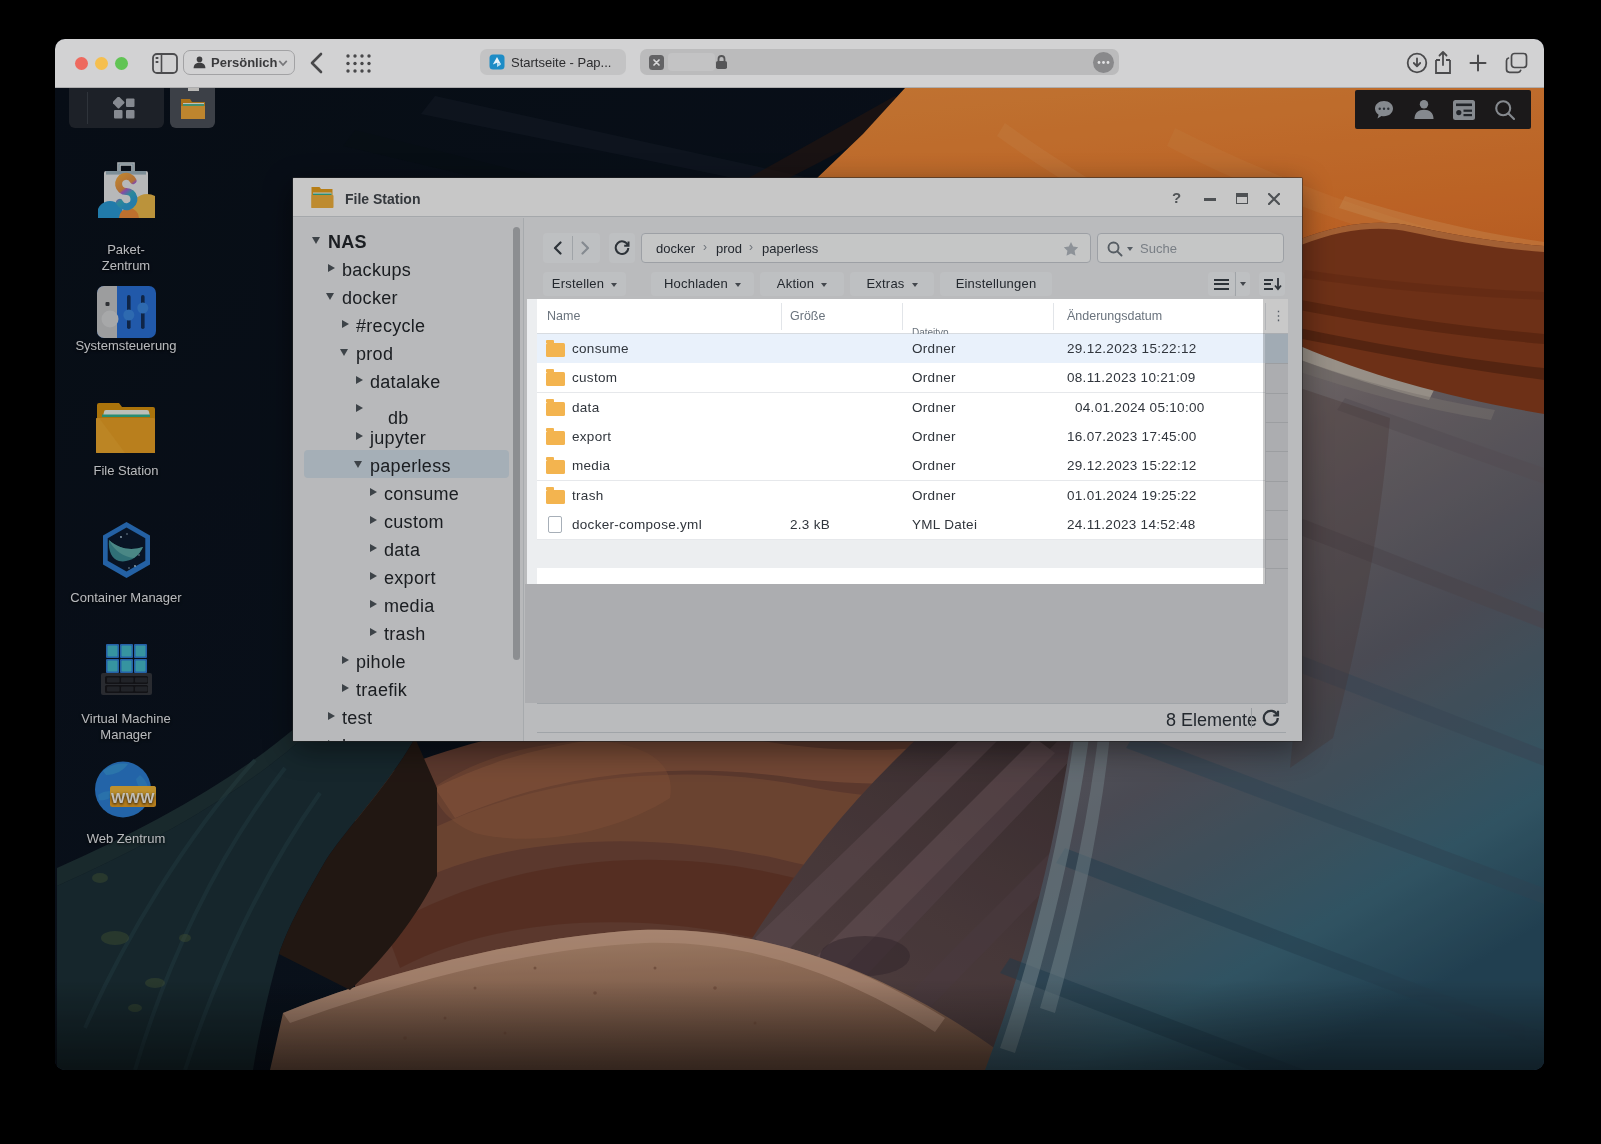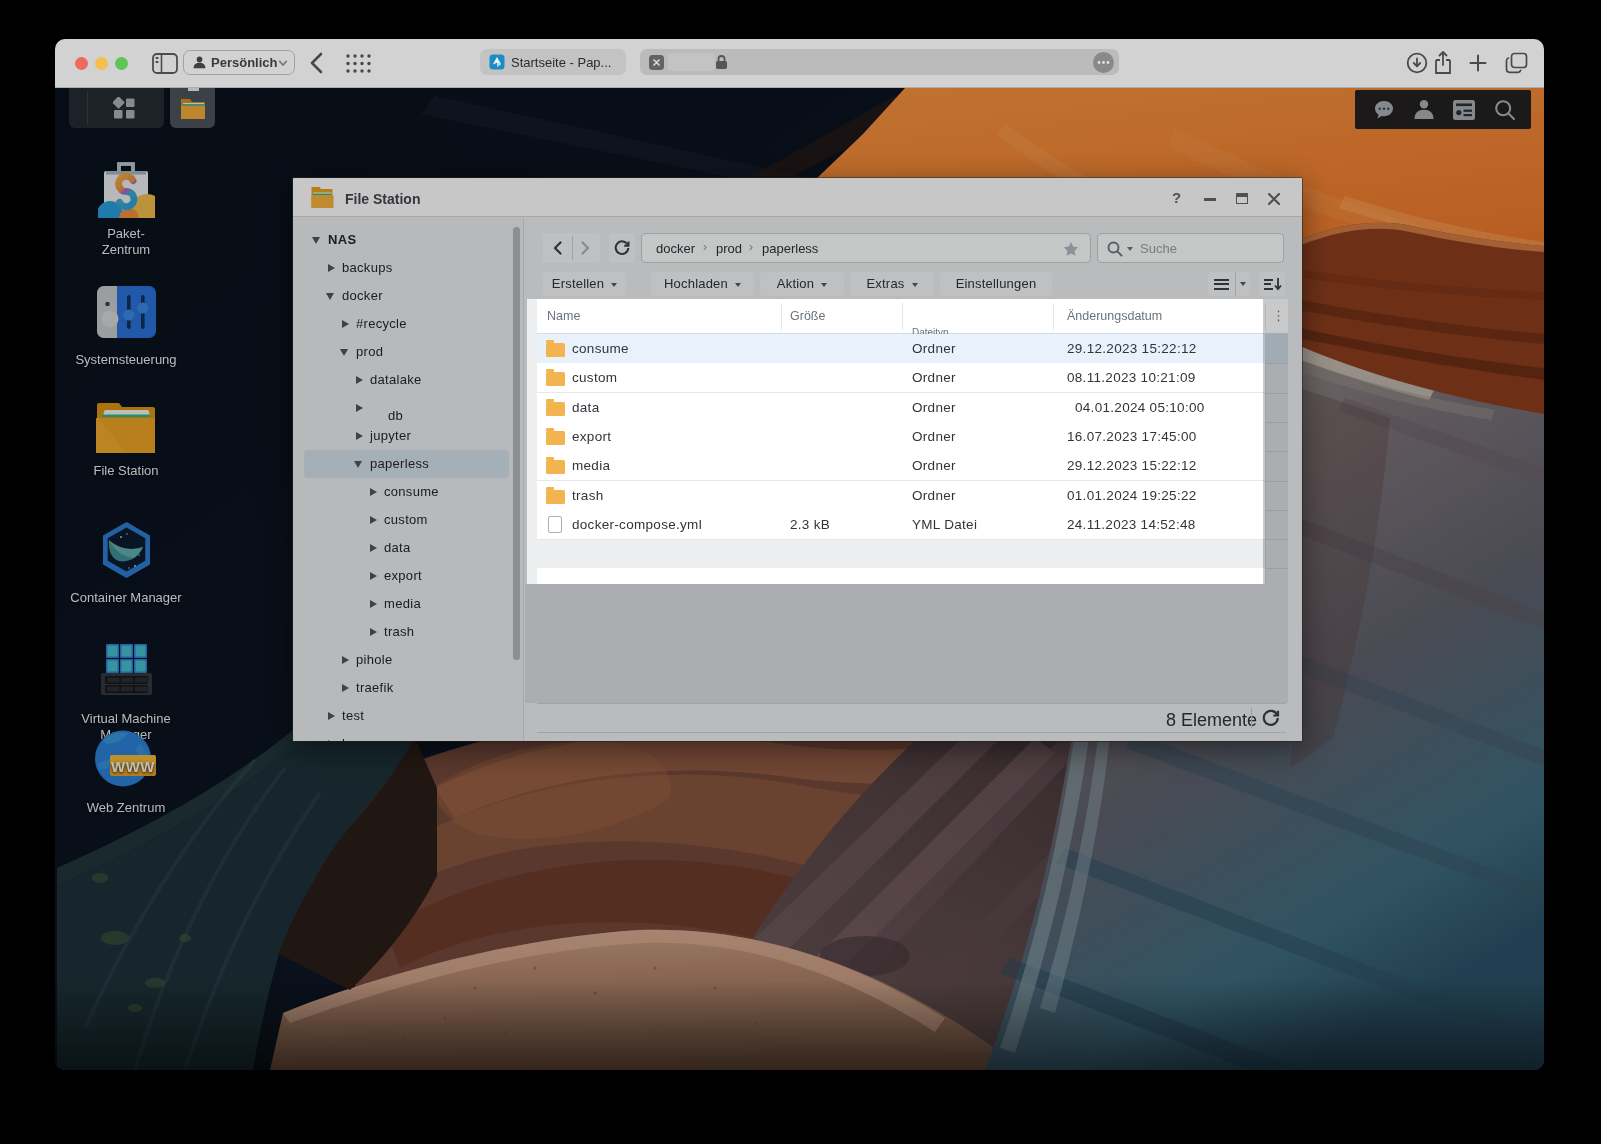--- a/index.html
+++ b/index.html
@@ -29,21 +29,21 @@
 .dicon svg { display:block; margin:0 auto; }
 
 .fswin { position:absolute; left:238px; top:90px; width:1009px; height:563px;
   background:#eceef0; border-radius:1px; z-index:10;
   box-shadow:0 8px 30px rgba(0,0,0,0.45), 0 0 0 1px rgba(60,60,60,0.55); overflow:hidden; }
 .fs-title { position:absolute; left:0; top:0; width:100%; height:39px;
   background:#fdfdfd; border-bottom:1px solid #d2d5d9; }
 .fs-title .t { position:absolute; left:52px; top:13px; font-size:14px; font-weight:bold; color:#42474d; }
 .fs-side { position:absolute; left:0; top:40px; width:231px; height:523px; background:#eaebed; border-right:1px solid #d4d8dc; }
 .fs-main { position:absolute; left:232px; top:40px; width:777px; height:523px; background:#eceef0; }
-.tree-item { position:absolute; font-size:13px; letter-spacing:0.3px; color:#23272c; white-space:nowrap; }
+.tree-item { position:absolute; font-size:18px; letter-spacing:0.3px; color:#23272c; white-space:nowrap; }
 .tree-item.b { font-weight:bold; }
 .tri-r { position:absolute; width:0; height:0; border-left:7px solid #4e555c;
   border-top:4.5px solid transparent; border-bottom:4.5px solid transparent; }
 .tri-d { position:absolute; width:0; height:0; border-top:7px solid #4e555c;
   border-left:4.5px solid transparent; border-right:4.5px solid transparent; }
 .btn { position:absolute; background:#f2f4f6; border-radius:4px; font-size:13px; letter-spacing:0.2px;
   color:#2d333b; text-align:center; }
 .caret { display:inline-block; width:0; height:0; border-top:4px solid #555b62;
   border-left:3.5px solid transparent; border-right:3.5px solid transparent;
   vertical-align:middle; margin-left:7px; }
@@ -323,34 +323,34 @@
         </defs>
         <path d="M21,3 h14 v9 h-14 z" fill="none" stroke="#e2e7ea" stroke-width="3.6"></path>
         <path d="M21,3 h14 v9 h-14 z" fill="none" stroke="#8fa9b8" stroke-width="1.2"></path>
         <rect x="6" y="10" width="44" height="42" rx="2" fill="#e9eaeb"></rect>
         <rect x="8" y="10" width="40" height="3.6" fill="#9fb4c0"></rect>
         <circle cx="49" cy="49" r="16" fill="#eebb4c"></circle>
         <circle cx="12" cy="53" r="13" fill="#2b9cd8"></circle>
         <circle cx="31" cy="57" r="10" fill="#ef8f3b"></circle>
         <path d="M35,19.5 A 7.6,7.6 0 1 0 28.3,30.5 A 7.6,7.6 0 1 1 21.6,41.5" fill="none" stroke="url(#sgrad)" stroke-width="7" stroke-linecap="round"></path>
       </svg>
-      <div style="margin-top:8px;">Paket-<br>Zentrum</div>
+      <div style="margin-top:24px;">Paket-<br>Zentrum</div>
     </div>
     <div class="dicon" style="left:1px; top:198px;">
       <svg width="59" height="52" viewBox="0 0 59 52">
         <rect x="0" y="0" width="59" height="52" rx="7" fill="#2a71d8"></rect>
         <path d="M0,7 a7,7 0 0 1 7,-7 h13 v52 h-13 a7,7 0 0 1 -7,-7 z" fill="#c6c7c9"></path>
         <rect x="8.5" y="16" width="4" height="4" rx="1" fill="#3c3f44"></rect>
         <circle cx="13" cy="33" r="8.5" fill="#d4d5d7"></circle>
         <rect x="30" y="9" width="3.6" height="34" rx="1.8" fill="#14305a"></rect>
         <rect x="44" y="9" width="3.6" height="34" rx="1.8" fill="#14305a"></rect>
         <circle cx="31.8" cy="29" r="5.5" fill="#3b87e0"></circle>
         <circle cx="45.8" cy="22" r="5.5" fill="#3b87e0"></circle>
       </svg>
-      <div style="margin-top:14px;">Systemsteuerung</div>
+      <div style="">Systemsteuerung</div>
     </div>
     <div class="dicon" style="left:1px; top:314px;">
       <svg width="61" height="53" viewBox="0 0 61 53">
         <path d="M3,1 h20 l3,4 h31 a2,2 0 0 1 2,2 v44 h-56 a2,2 0 0 1 -2,-2 v-46 a2,2 0 0 1 2,-2 z" fill="#d8930f"></path>
         <path d="M7,14 h47 l-1,-4 a2,2 0 0 0 -2,-2 h-41 a2,2 0 0 0 -2,2 z" fill="#eef3ea"></path>
         <rect x="6" y="12.5" width="48" height="2.5" fill="#35b391"></rect>
         <path d="M3,16 h54 a2,2 0 0 1 2,2 v33 h-58 a2,2 0 0 1 -2,-2 v-31 a2,2 0 0 1 2,-2 z" fill="#efa92e"></path>
         <path d="M3,16 h54 a2,2 0 0 1 2,2 v33 h-30 z" fill="#e89c22" opacity="0.6"></path>
       </svg>
       <div style="margin-top:8px;">File Station</div>
@@ -396,21 +396,21 @@
           <rect x="11.5" y="3.5" width="10" height="11" rx="1"></rect>
             <rect x="25.5" y="3.5" width="10" height="11" rx="1"></rect>
             <rect x="39.5" y="3.5" width="10" height="11" rx="1"></rect>
           <rect x="11.5" y="18.5" width="10" height="11" rx="1"></rect>
             <rect x="25.5" y="18.5" width="10" height="11" rx="1"></rect>
             <rect x="39.5" y="18.5" width="10" height="11" rx="1"></rect>
         </g>
       </svg>
       <div style="margin-top:14px;">Virtual Machine<br>Manager</div>
     </div>
-    <div class="dicon" style="left:1px; top:642px;">
+    <div class="dicon" style="left:1px; top:673px;">
       <svg width="62" height="57" viewBox="0 0 62 57">
         <circle cx="28" cy="28.5" r="28" fill="#2d7fd6"></circle>
         <path d="M8,10 C15,4 24,1.5 33,3 C28,10 20,14 11,14 Z" fill="#3fa7dd" opacity="0.55"></path>
         <path d="M3,34 C8,30 15,29 21,32 C16,38 9,40 4,39 Z" fill="#3fa7dd" opacity="0.45"></path>
         <path d="M45,14 C51,19 54,26 54,33 C47,31 42,25 41,18 Z" fill="#3fa7dd" opacity="0.4"></path>
         <rect x="15" y="25" width="46" height="21" rx="2.5" fill="#e8a126"></rect>
         <rect x="15" y="25" width="46" height="11" rx="2.5" fill="#f0b73a"></rect>
         <text x="38" y="42" text-anchor="middle" font-size="15" font-weight="bold" fill="#f5f2ea" style="letter-spacing:0.5px">WWW</text>
       </svg>
       <div style="margin-top:13px;">Web Zentrum</div>

